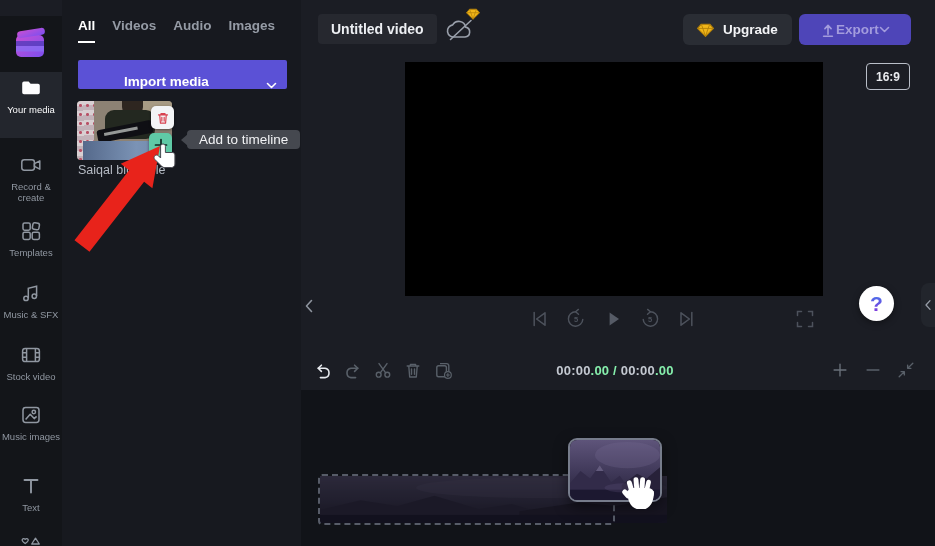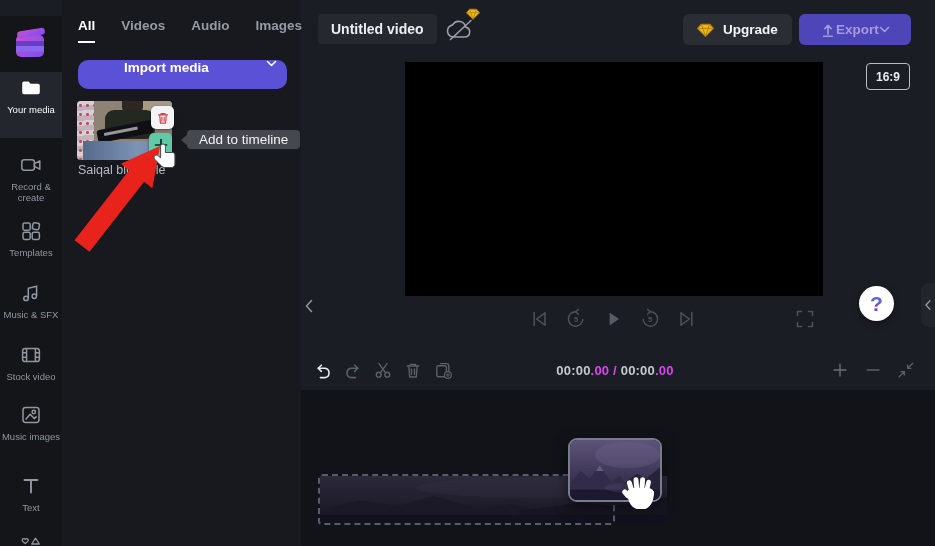--- a/index.html
+++ b/index.html
@@ -12,25 +12,25 @@
   #sidebar{position:absolute;left:0;top:16px;width:62px;height:546px;background:#131519}
   #logo{position:absolute;left:12px;top:9px;width:38px;height:38px;cursor:pointer}
   .side-item{position:absolute;left:0;width:62px;display:flex;flex-direction:column;align-items:center;
              gap:5px;color:#9097a1;font-size:9.5px;line-height:1.2;text-align:center;cursor:pointer;padding-top:5px}
   .side-item.active{background:#23262d;color:#fdfdfe}
   .si-0{top:56px;height:66px}.si-1{top:133px}.si-2{top:199px}.si-3{top:261px}
   .si-4{top:323px}.si-5{top:383px}.si-6{top:454px}.si-7{top:514px}
 
   
   #media-panel{position:absolute;left:62px;top:0;width:239px;height:546px;background:#17191f}
-  #tabs{position:absolute;left:78px;top:18px;display:flex;gap:26px;font-size:13.5px;font-weight:700;color:#959ba5}
+  #tabs{position:absolute;left:78px;top:18px;display:flex;gap:17px;font-size:13.5px;font-weight:700;color:#959ba5}
   .tab{padding-bottom:8px;cursor:pointer;border-bottom:2.5px solid transparent}
   .tab.active{color:#ffffff;border-bottom-color:#ffffff}
-  #import{position:absolute;left:78px;top:60px;width:209px;height:29px;background:#5b51d6;border-radius:10px;
-          display:flex;align-items:flex-start;color:#fff;cursor:pointer;overflow:hidden}
+  #import{position:absolute;left:78px;top:60px;width:209px;height:29px;background:#5b51d6;border-radius:2px;
+          display:flex;align-items:flex-end;color:#fff;cursor:pointer;overflow:hidden}
   #import .main{flex:1;display:flex;align-items:center;justify-content:center;font-size:13.5px;font-weight:700}
   #import .divider{width:1px;background:#483fb8}
   #import .chev{width:31px;display:flex;align-items:center;justify-content:center}
 
   
   #thumb{position:absolute;left:77px;top:101px;width:95px;height:59px;border-radius:4px;overflow:hidden;
          background:#8d8274;cursor:pointer;z-index:1}
   #thumb .curtain{position:absolute;left:0;top:0;bottom:0;width:17px;
       background:repeating-linear-gradient(175deg,#d9cfd2 0 5px,#c3b2b9 5px 10px)}
   #thumb .curtain::after{content:"";position:absolute;inset:0;
@@ -81,21 +81,21 @@
   #right-collapse{position:absolute;left:921px;top:283px;width:14px;height:44px;background:#22252c;
       border-radius:8px 0 0 8px;display:flex;align-items:center;justify-content:center;color:#989ea8;cursor:pointer}
 
   
   #tracks{position:absolute;left:301px;top:390px;right:0;bottom:0;background:#111318}
   #tl-left{position:absolute;left:312px;top:359px;display:flex;gap:8px;z-index:2}
   .tbtn{width:22px;height:22px;display:flex;align-items:center;justify-content:center;color:#596069;cursor:pointer}
   .tbtn.enabled{color:#e7eaee}
   #tl-time{position:absolute;left:615px;top:363px;transform:translateX(-50%);font-size:13px;font-weight:700;
       letter-spacing:.2px;white-space:nowrap;z-index:2}
-  .t-main{color:#c4c9d1}.t-dim{color:#d946ef}
+  .t-main{color:#c4c9d1}.t-dim{color:#86efac}
   #tl-right{position:absolute;left:829px;top:359px;display:flex;gap:11px;color:#596069;z-index:2}
   #ghost{position:absolute;left:320px;top:476px;width:347px;height:47px;opacity:.55;filter:brightness(.72);z-index:1}
   #dropzone{position:absolute;left:318px;top:474px;width:297px;height:51px;border:2px dashed #575c68;
       border-radius:4px;z-index:2}
   #dragthumb{position:absolute;left:568px;top:438px;width:94px;height:64px;border:2px solid #767c8b;border-radius:9px;
       overflow:hidden;box-shadow:0 5px 14px rgba(0,0,0,.5);cursor:grab;z-index:3}
   #cursor-grab{position:absolute;left:620px;top:474px;width:40px;height:40px;z-index:6;pointer-events:none}
 </style>
 </head>
 <body>

